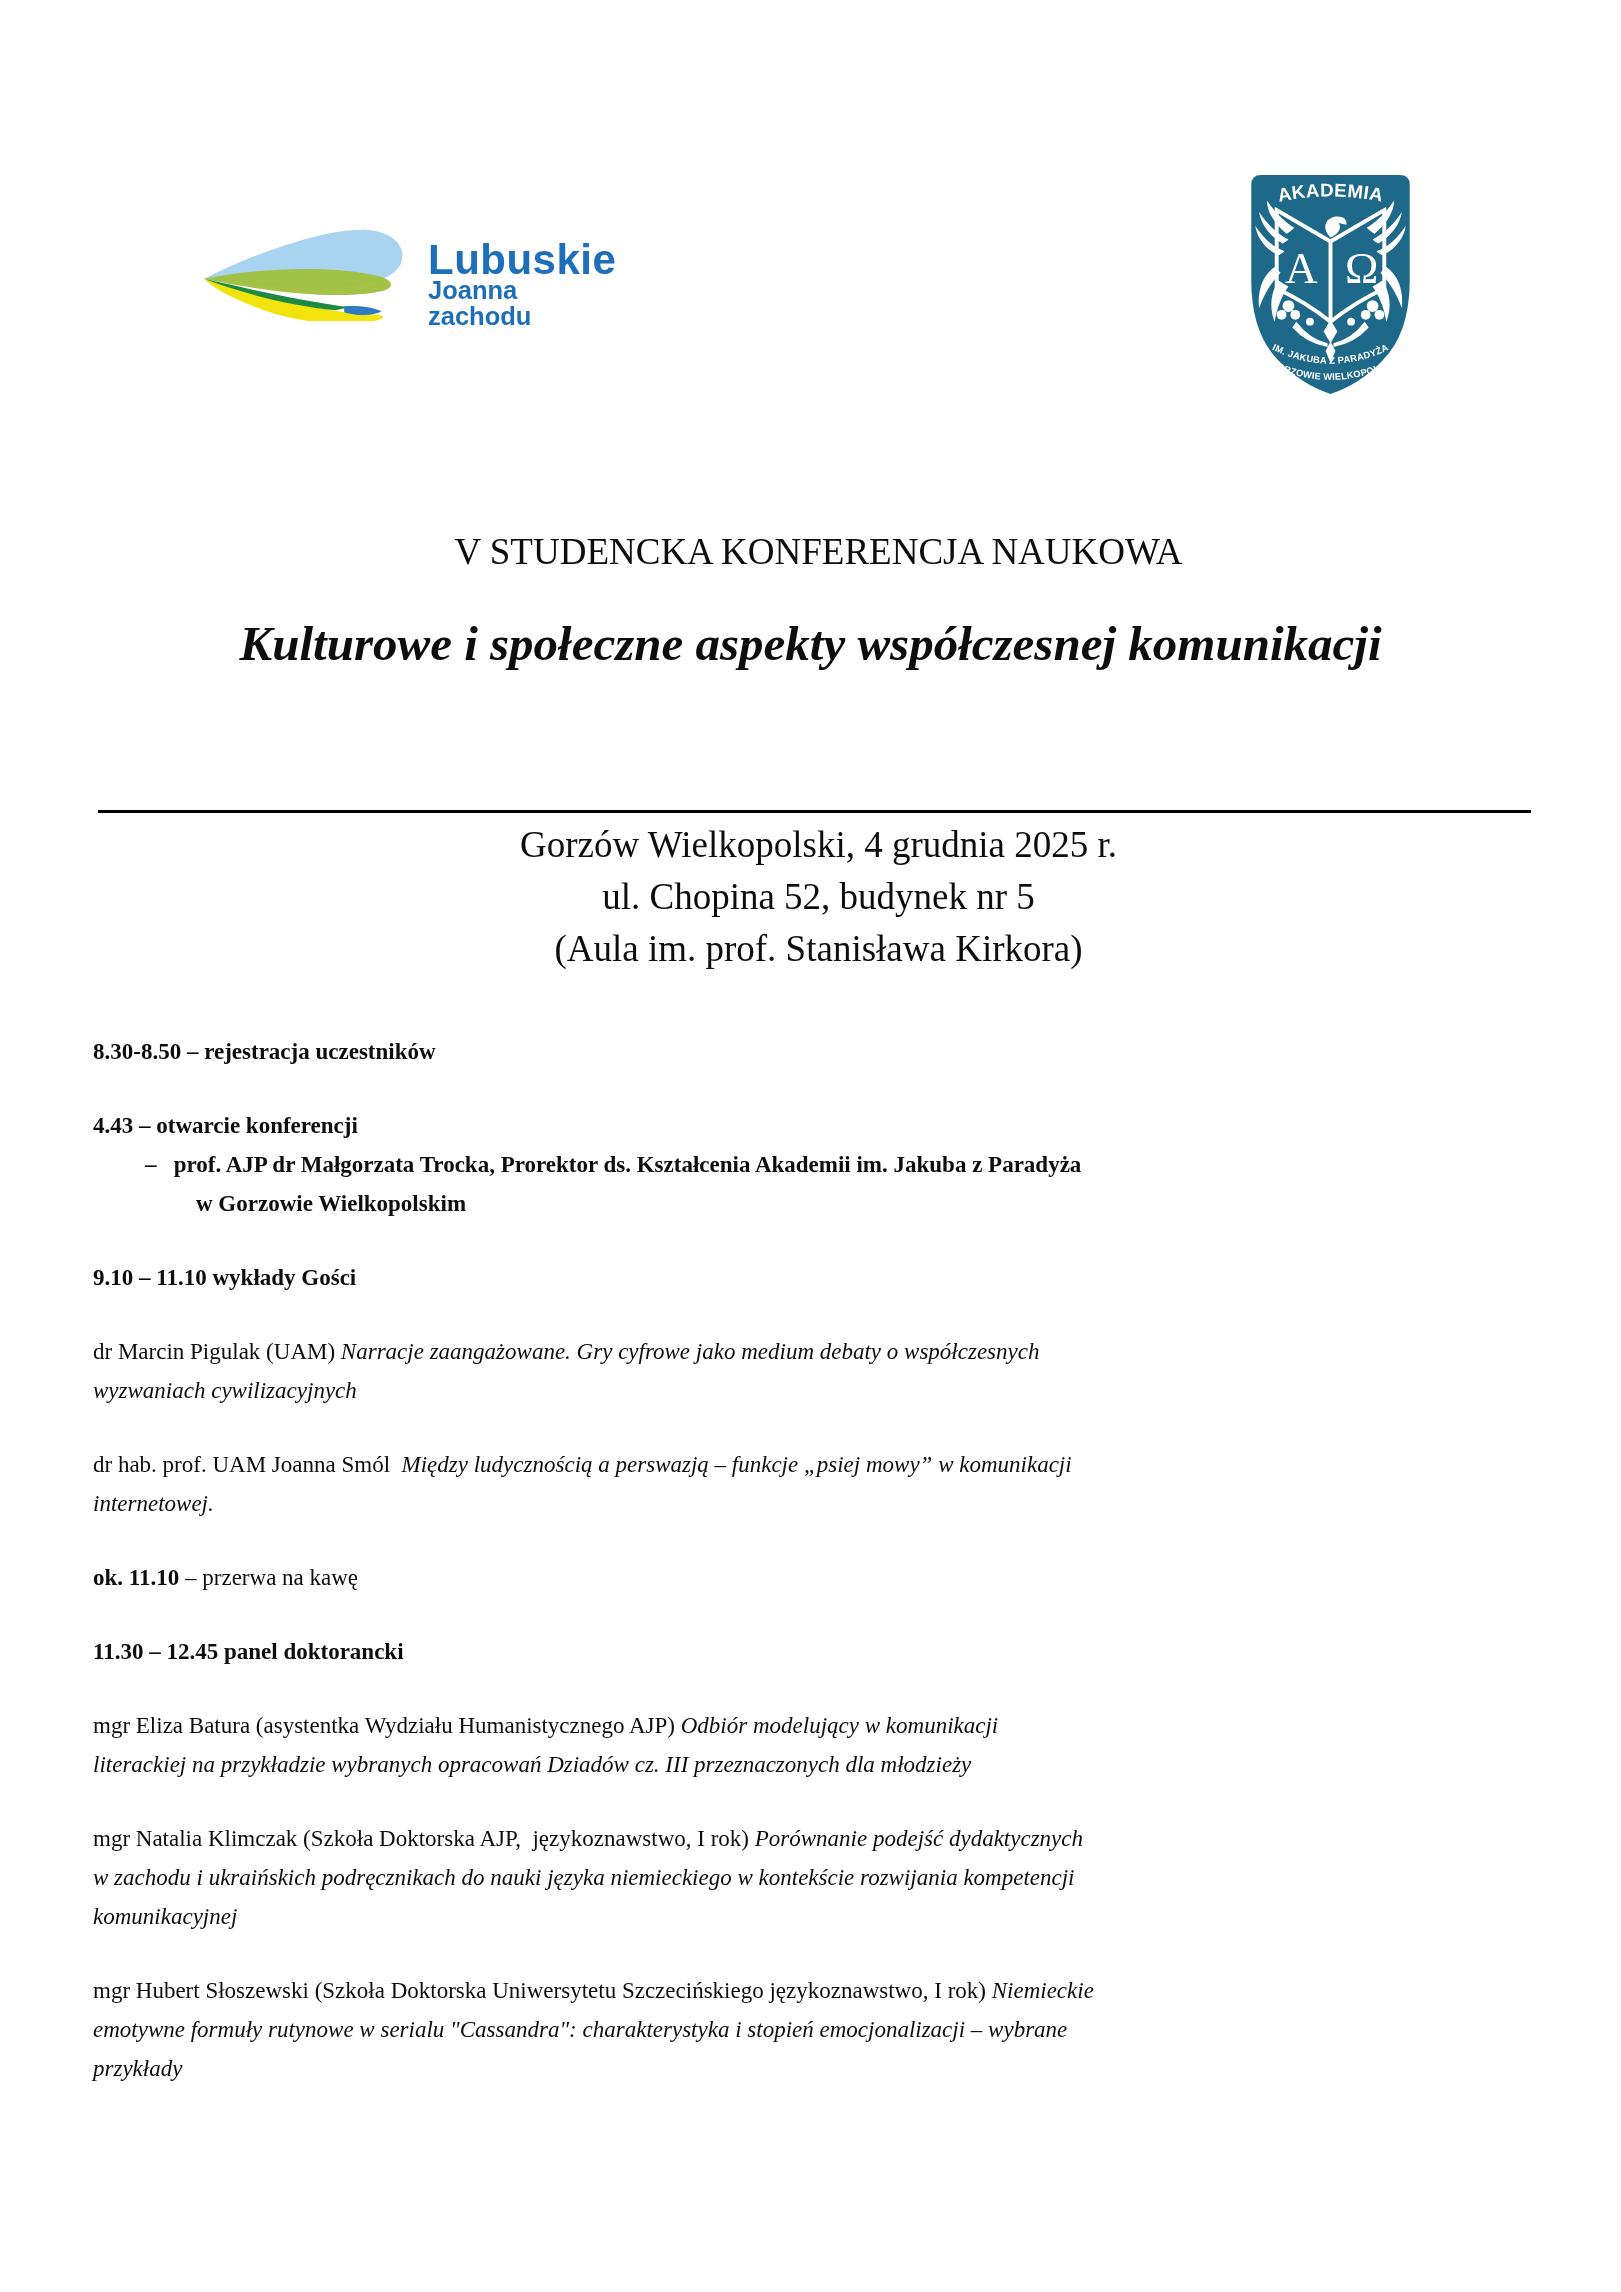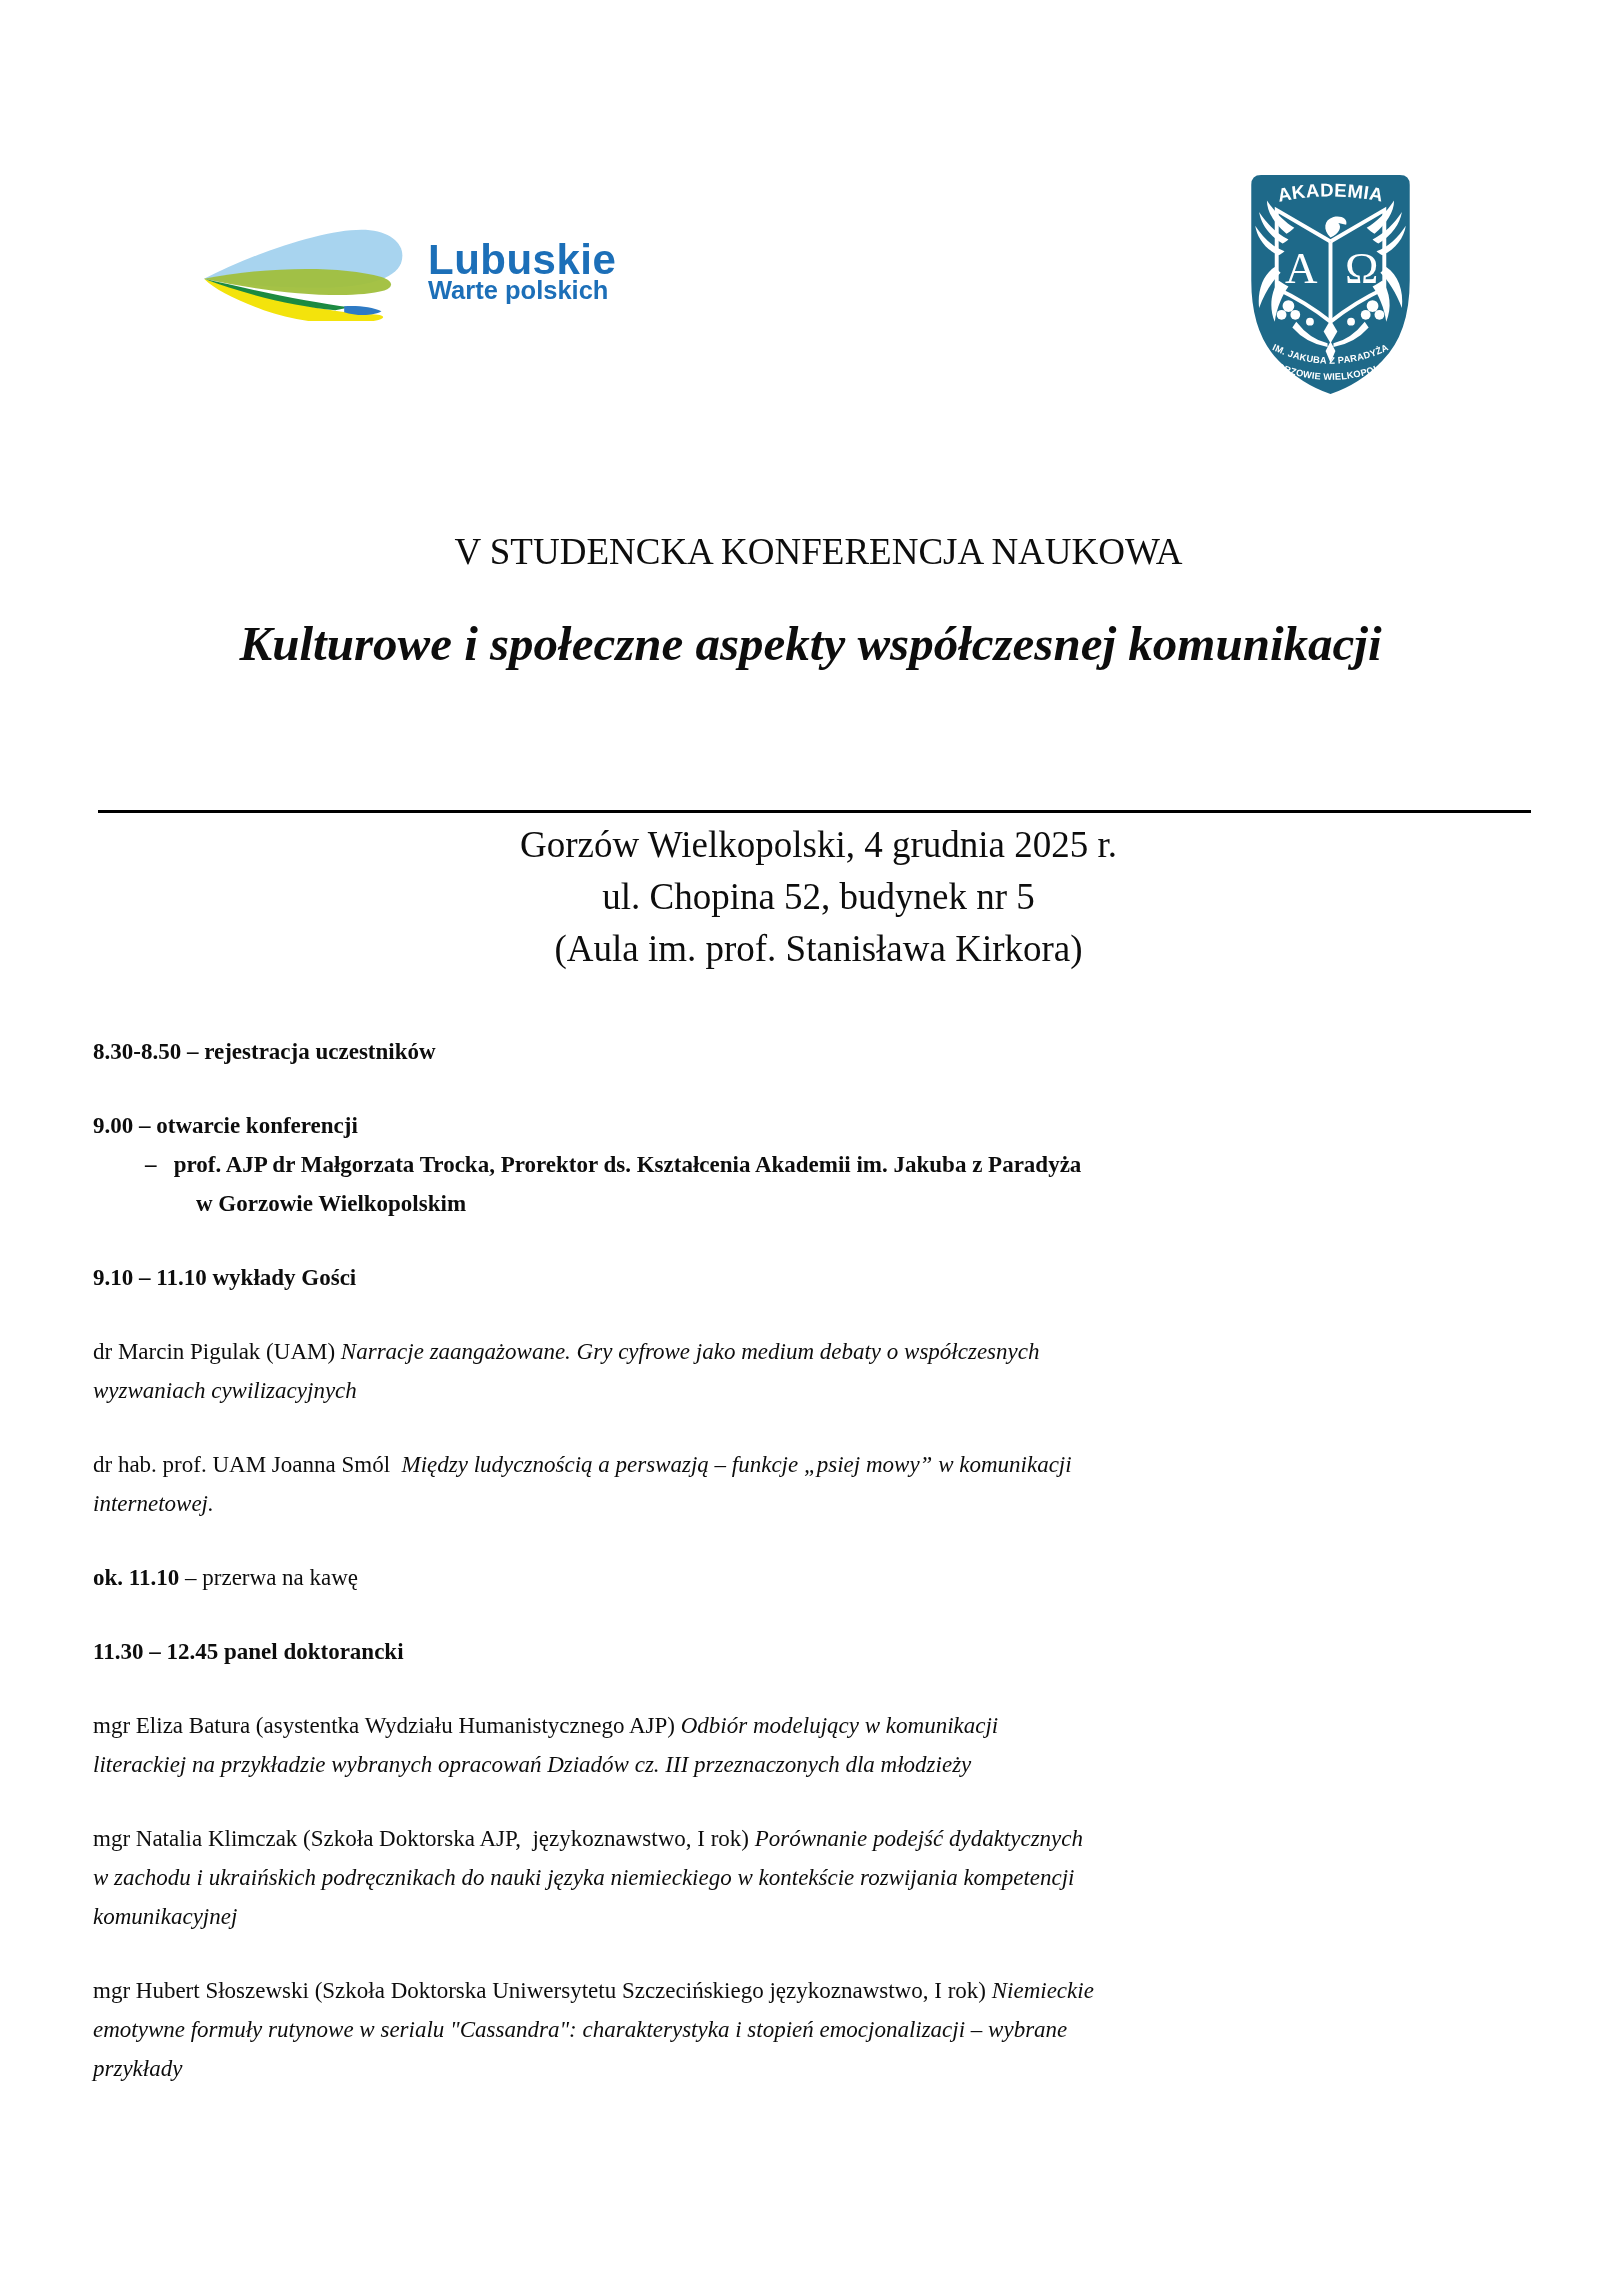--- a/index.html
+++ b/index.html
@@ -62,21 +62,21 @@
       <path d="M3,57 C62,45 140,43 184,55 C196,59 197,65 187,69 C146,80 58,69 3,57 Z" fill="#a0bf3c" opacity="0.95"></path>
 
       <path d="M3,57 C65,78 135,92 172,93 C186,93 190,96 181,99 C145,107 98,101 64,89 C36,79 14,68 3,57 Z" fill="#f3e30c"></path>
 
       <path d="M3,57 C55,69 112,81 152,86 L137,89 C94,85 42,72 3,57 Z" fill="#1c8a41"></path>
 
       <path d="M146,85 C160,84 175,86 184,90 C176,95 158,95 146,91 Z" fill="#2e7ac4"></path>
     </svg>
     <div class="lub-text" style="color:#1c6fb8;">
       <div class="lub-title">Lubuskie</div>
-      <div class="lub-subtitle">Warte polskich</div>
+      <div class="lub-subtitle">Joanna zachodu</div>
     </div>
   </div>
 
   <div class="academy-crest">
     <svg width="163" height="223" viewBox="0 0 166 228">
 
       <path d="M12,2 L154,2 Q164,2 164,12 L164,110 Q164,164 136,192 Q113,216 83,226 Q53,216 30,192 Q2,164 2,110 L2,12 Q2,2 12,2 Z" fill="#1e6989"></path>
 
       <path id="akArc" d="M24,31 Q83,17 142,31" fill="none"></path>
       <text font-family="Liberation Sans, sans-serif" font-size="19" font-weight="bold" fill="#ffffff" letter-spacing="0.5">
@@ -141,21 +141,21 @@
   <div class="rule"></div>
 
   <div class="venue">
     <div>Gorzów Wielkopolski, 4 grudnia 2025 r.</div>
     <div>ul. Chopina 52, budynek nr 5</div>
     <div>(Aula im. prof. Stanisława Kirkora)</div>
   </div>
 
   <div class="schedule" id="schedule">
       <p class="para"><span class="s-b">8.30-8.50 – rejestracja uczestników</span></p>
-      <p class="para"><span class="s-b">9.00 – otwarcie konferencji</span></p>
+      <p class="para"><span class="s-b">4.43 – otwarcie konferencji</span></p>
       <p class="para para-indent tight"><span class="s-b">–&nbsp;&nbsp;&nbsp;</span><span class="s-b">prof. AJP dr Małgorzata Trocka, Prorektor ds. Kształcenia Akademii im. Jakuba z Paradyża</span><br><span class="s-b">w Gorzowie Wielkopolskim</span></p>
       <p class="para"><span class="s-b">9.10 – 11.10 wykłady Gości</span></p>
       <p class="para"><span class="s-r">dr Marcin Pigulak (UAM) </span><span class="s-i">Narracje zaangażowane. Gry cyfrowe jako medium debaty o współczesnych</span><br><span class="s-i">wyzwaniach cywilizacyjnych</span></p>
       <p class="para"><span class="s-r">dr hab. prof. UAM Joanna Smól&nbsp; </span><span class="s-i">Między ludycznością a perswazją – funkcje „psiej mowy” w komunikacji</span><br><span class="s-i">internetowej.</span></p>
       <p class="para"><span class="s-b">ok. 11.10</span><span class="s-r"> – przerwa na kawę</span></p>
       <p class="para"><span class="s-b">11.30 – 12.45 panel doktorancki</span></p>
       <p class="para"><span class="s-r">mgr Eliza Batura (asystentka Wydziału Humanistycznego AJP) </span><span class="s-i">Odbiór modelujący w komunikacji</span><br><span class="s-i">literackiej na przykładzie wybranych opracowań Dziadów cz. III przeznaczonych dla młodzieży</span></p>
       <p class="para"><span class="s-r">mgr Natalia Klimczak (Szkoła Doktorska AJP,&nbsp; językoznawstwo, I rok) </span><span class="s-i">Porównanie podejść dydaktycznych</span><br><span class="s-i">w zachodu i ukraińskich podręcznikach do nauki języka niemieckiego w kontekście rozwijania kompetencji</span><br><span class="s-i">komunikacyjnej</span></p>
       <p class="para"><span class="s-r">mgr Hubert Słoszewski (Szkoła Doktorska Uniwersytetu Szczecińskiego językoznawstwo, I rok) </span><span class="s-i">Niemieckie</span><br><span class="s-i">emotywne formuły rutynowe w serialu "Cassandra": charakterystyka i stopień emocjonalizacji – wybrane</span><br><span class="s-i">przykłady</span></p>
     </div>

